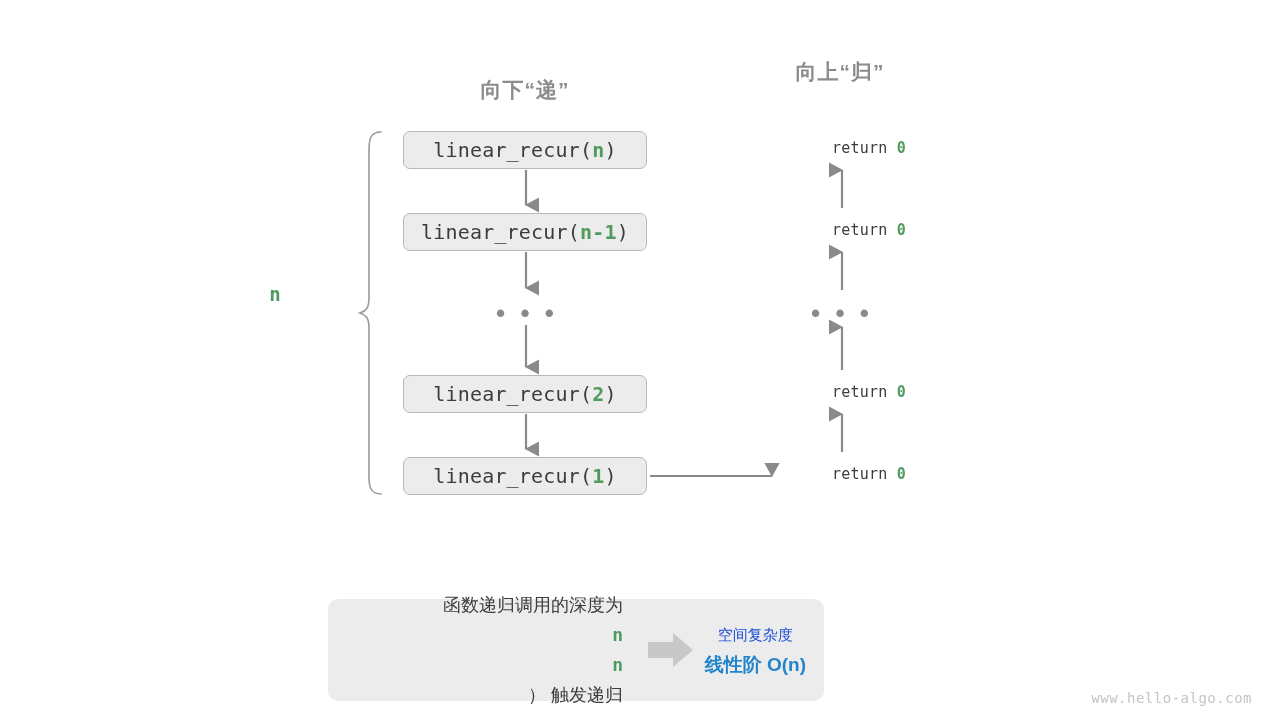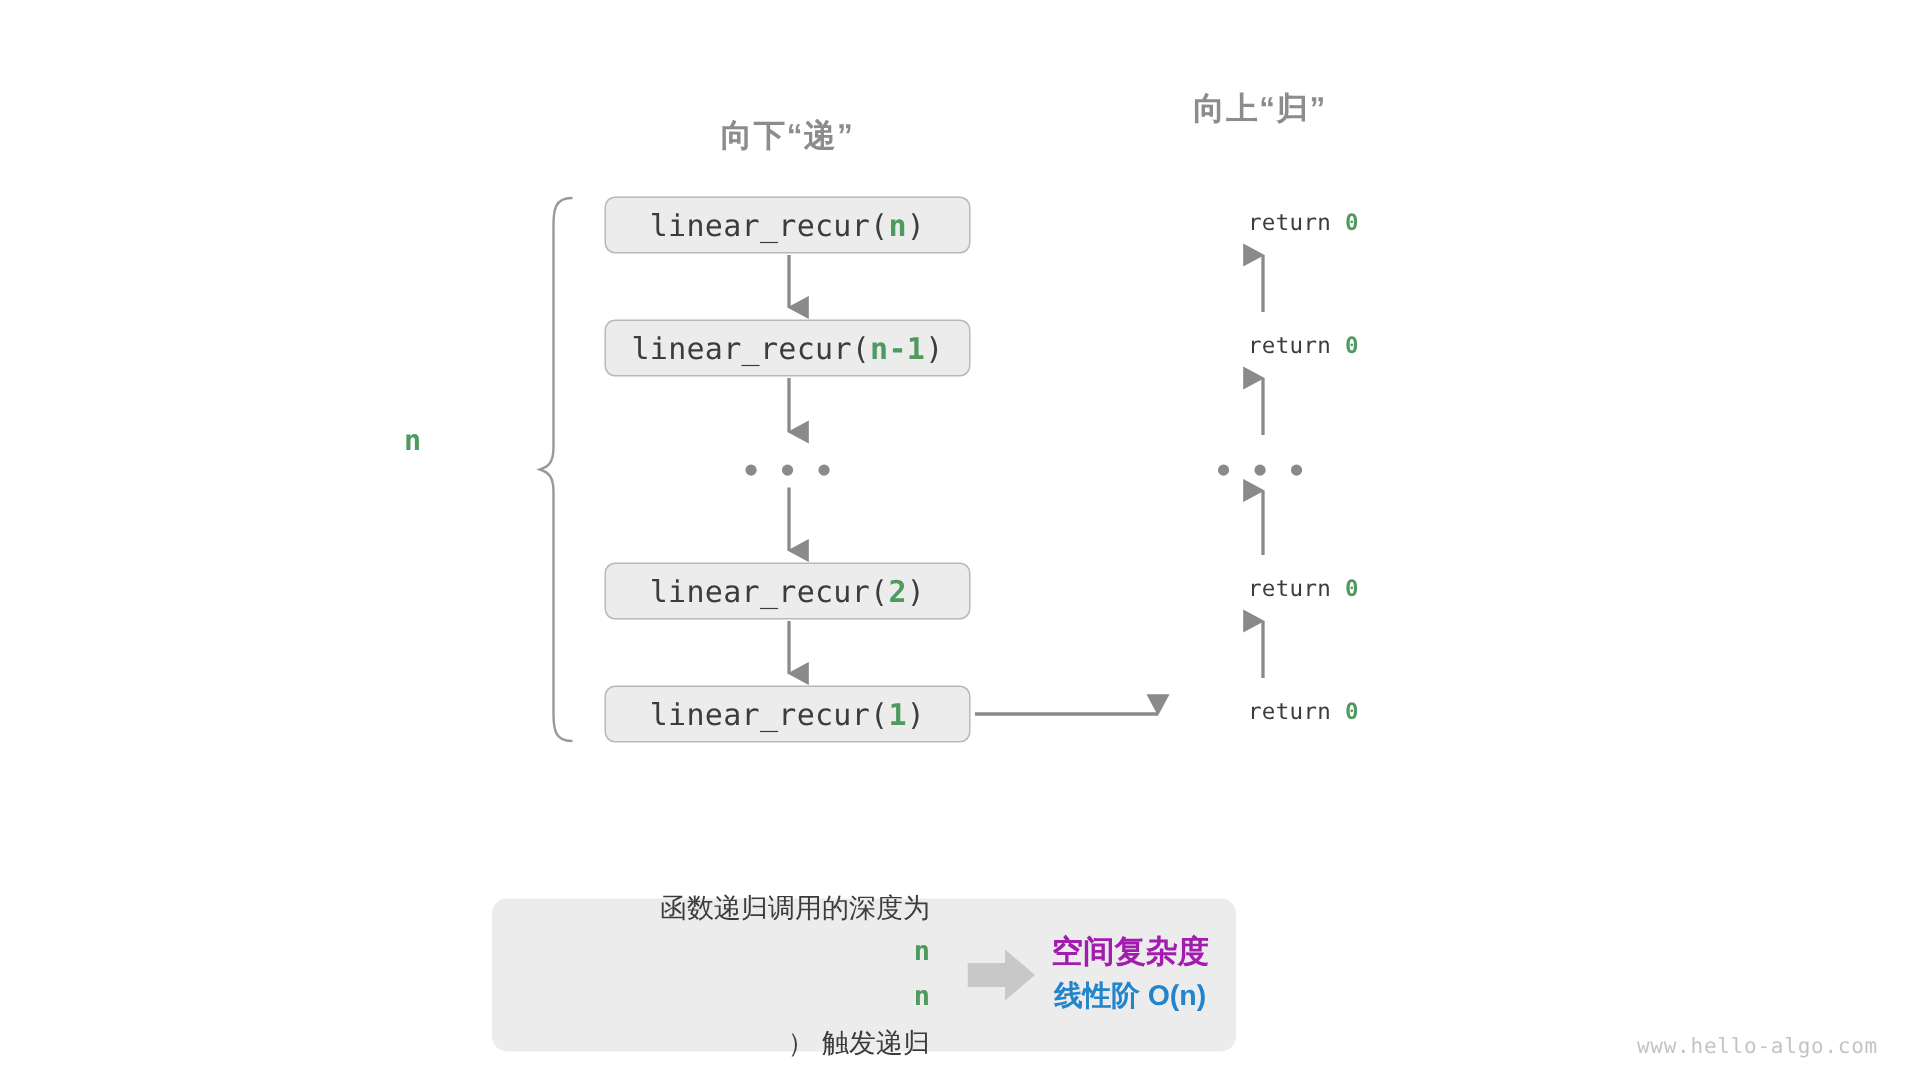--- a/index.html
+++ b/index.html
@@ -158,23 +158,23 @@
     justify-content: center;
   }
 
   #summary-right {
     flex: 1;
     text-align: center;
     padding-right: 18px;
   }
   #summary-right .title {
     display: block;
-    font-size: 21px;
-    font-weight: bold;
-    color: #a21caf;
+    font-size: 15px;
+    font-weight: normal;
+    color: #1d4ed8;
     line-height: 30px;
     white-space: nowrap;
   }
   #summary-right .value {
     display: block;
     font-size: 19px;
     font-weight: bold;
     color: #2285cc;
     line-height: 30px;
     white-space: nowrap;

